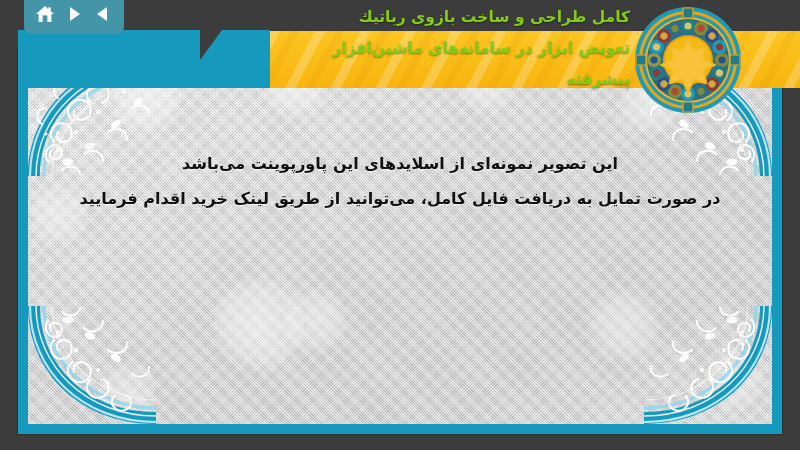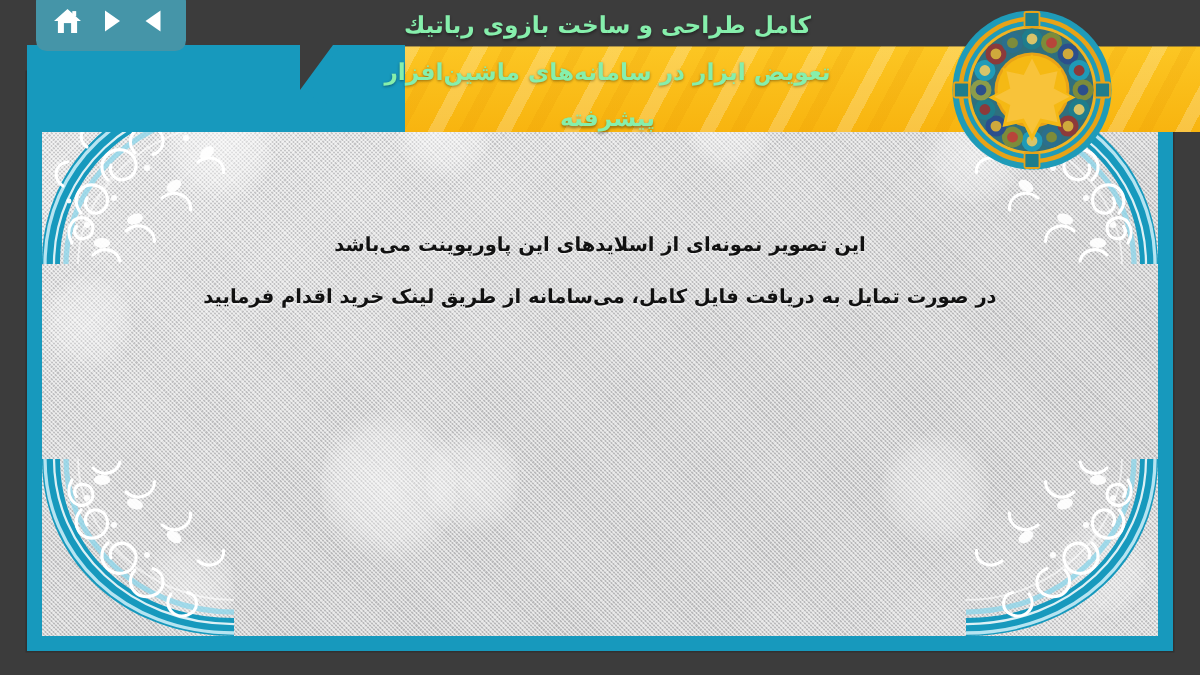--- a/index.html
+++ b/index.html
@@ -51,34 +51,34 @@
         rgba(255,255,255,0) 9px 18px,
         rgba(230,150,0,.18) 18px 26px,
         rgba(255,255,255,0) 26px 40px),
       linear-gradient(#fcc623,#f8b40f);
     overflow:hidden;
   }
 
   
   .title{
     position:absolute;left:180px;top:2px;width:450px;
-    text-align:center;color:#86efac;
+    text-align:right;color:#84cc16;
     font-size:15.5px;line-height:31px;font-weight:700;
     text-shadow:0 1px 2px rgba(0,0,0,.40);
     white-space:pre-line;pointer-events:none;
   }
 
   
   .medallion{position:absolute;left:634px;top:6px;width:108px;height:108px;}
 
   
   .body-text{
     position:absolute;left:40px;top:88px;right:40px;
     text-align:center;direction:rtl;
-    color:#111;font-size:13px;line-height:35px;font-weight:700;
+    color:#111;font-size:16px;line-height:35px;font-weight:700;
     text-shadow:0 1px 1px rgba(255,255,255,.65);
   }
   .body-text div{white-space:nowrap;}
 </style>
 </head>
 <body>
 
 <div id="stage">
 
   <div class="frame">
@@ -91,21 +91,21 @@
       <div class="bokeh" style="left:4px;top:120px;width:56px;height:72px;opacity:.4;"></div>
       <div class="bokeh" style="left:186px;top:210px;width:90px;height:112px;opacity:.55;"></div>
       <div class="bokeh" style="left:256px;top:224px;width:62px;height:78px;opacity:.42;"></div>
       <div class="bokeh" style="left:70px;top:296px;width:58px;height:76px;opacity:.4;"></div>
 
       <div class="bokeh" style="left:560px;top:226px;width:72px;height:84px;opacity:.4;"></div>
       <div class="bokeh" style="left:676px;top:284px;width:60px;height:74px;opacity:.38;"></div>
 
       <div class="body-text">
         <div>این تصویر نمونه‌ای از اسلایدهای این پاورپوینت می‌باشد</div>
-        <div>در صورت تمایل به دریافت فایل کامل، می‌سامانه از طریق لینک خرید اقدام فرمایید</div>
+        <div>در صورت تمایل به دریافت فایل کامل، می‌توانید از طریق لینک خرید اقدام فرمایید</div>
       </div>
     </div>
 
     <svg class="corner c-tl" viewBox="0 0 128 118" xmlns="http://www.w3.org/2000/svg">
       <path d="M0,118 C0,52 52,0 128,0 L128,12 C60,12 12,58 12,118 Z" fill="#1799bd"></path>
       <path d="M2,118 C2,54 54,2 128,2" fill="none" stroke="#bfe8f3" stroke-width="2.2" opacity=".95"></path>
       <path d="M8,118 C8,58 58,8 128,8" fill="none" stroke="#ffffff" stroke-width="1.5" opacity=".85"></path>
       <path d="M16,118 C16,64 64,16 128,16" fill="none" stroke="#8fd6ea" stroke-width="3.5" opacity=".8"></path>
       <path d="M24,118 C24,70 70,24 128,24" fill="none" stroke="#ffffff" stroke-width="1.2" opacity=".6"></path>
       <g fill="none" stroke="#ffffff" stroke-width="2.1" stroke-linecap="round">

